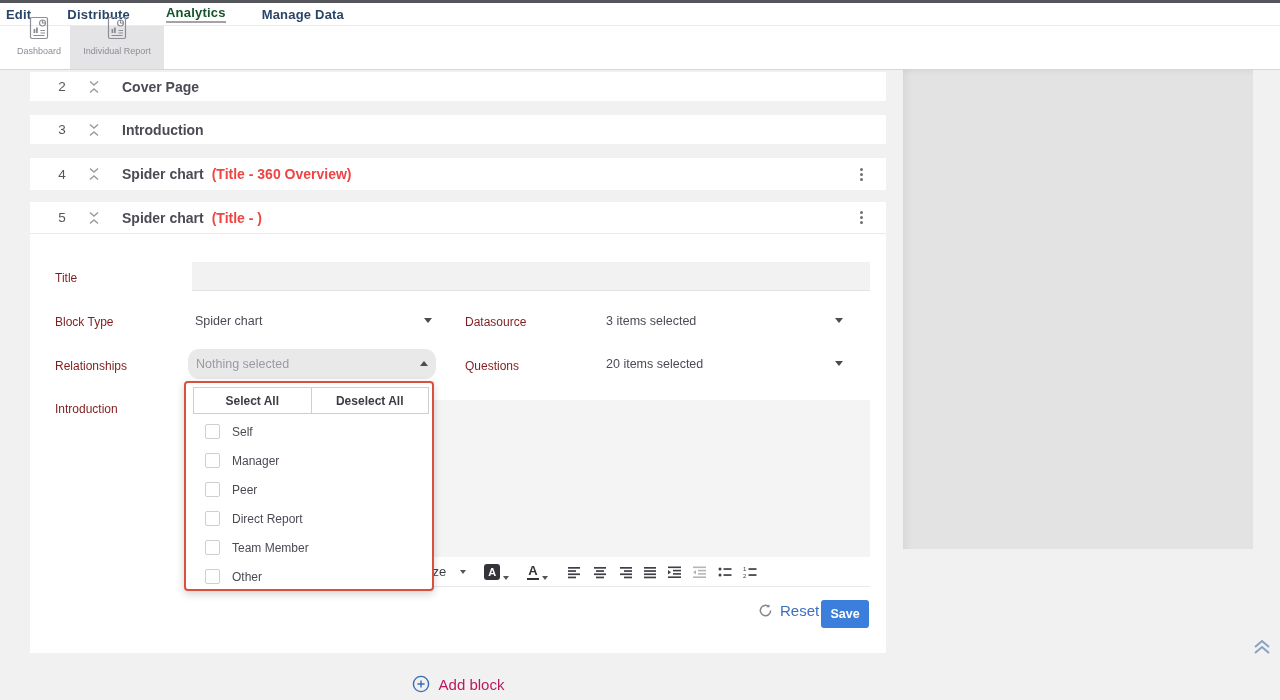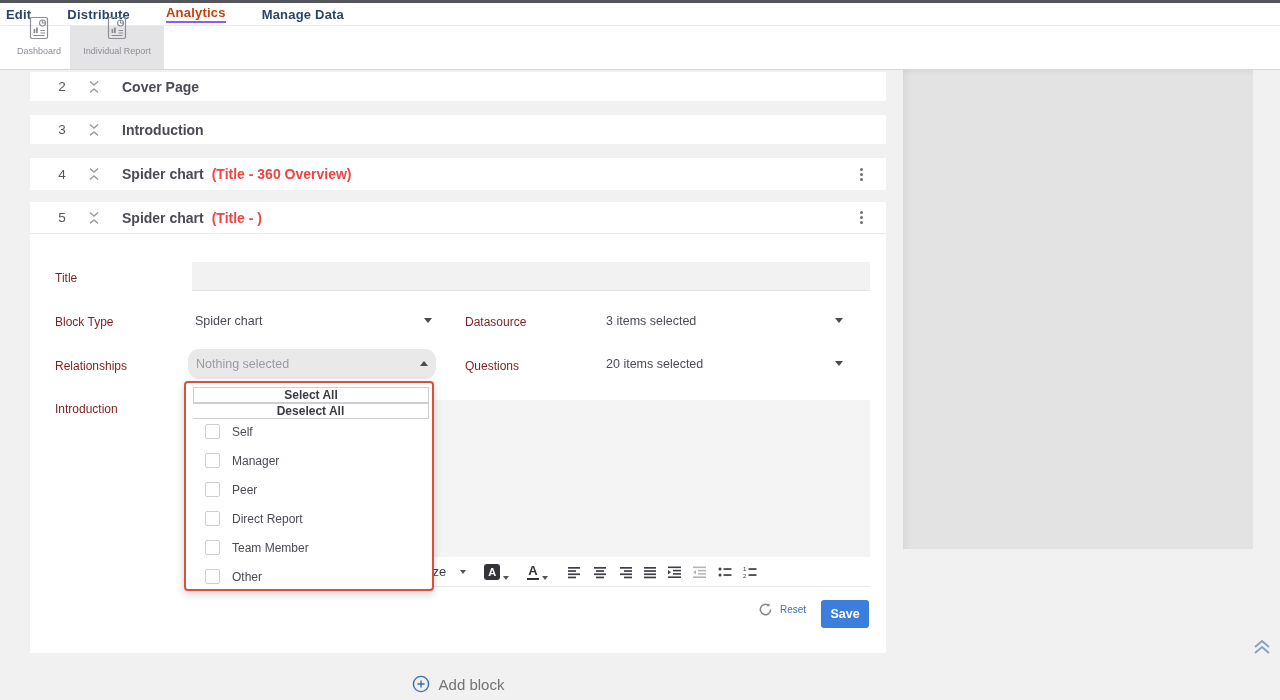--- a/index.html
+++ b/index.html
@@ -4,21 +4,21 @@
 <style>
   * { margin:0; padding:0; box-sizing:border-box; }
   html,body { width:1280px; height:700px; overflow:hidden; }
   body { font-family:"Liberation Sans", sans-serif; background:#f1f1f2; position:relative; }
   .screen { position:absolute; inset:0; width:1280px; height:700px; }
 
   
   .top-strip { position:absolute; left:0; top:0; width:1280px; height:3px; background:#55555c; }
   .nav-bar { position:absolute; left:0; top:3px; width:1280px; height:23px; background:#fff; border-bottom:1px solid #ececee; display:flex; align-items:center; padding-left:6px; gap:36px; }
   .nav-item { font-size:13px; font-weight:700; color:#2b4569; letter-spacing:.2px; cursor:pointer; }
-  .nav-item.active { color:#c2410c; border-bottom:2px solid #8b5cf6; padding-bottom:1px; }
+  .nav-item.active { color:#14532d; border-bottom:2px solid #a3a3a3; padding-bottom:1px; }
 
   .tab-bar { position:absolute; left:0; top:26px; width:1280px; height:44px; background:#fff; border-bottom:1px solid #d6d6d8; display:flex; padding-left:8px; }
   .tab { width:62px; height:43px; display:flex; flex-direction:column; align-items:center; justify-content:flex-end; padding-bottom:13px; cursor:pointer; }
   .tab.wide { width:94px; }
   .tab.active { background:#e4e4e6; }
   .tab-label { font-size:9px; color:#8d8d96; margin-top:2px; white-space:nowrap; }
 
   
   .row { position:absolute; left:30px; width:856px; background:#fff; display:flex; align-items:center; }
   .row-num { width:20px; text-align:center; font-size:13.5px; color:#55555d; margin-left:22px; }
@@ -49,34 +49,34 @@
   .tb-caret { width:0; height:0; border-left:3.5px solid transparent; border-right:3.5px solid transparent; border-top:4px solid #555; }
   .tb-btn { display:flex; align-items:flex-end; gap:3px; margin-left:18px; cursor:pointer; }
   .tb-A-box { width:16px; height:16px; background:#33333a; border-radius:3px; color:#fff; font-size:11px; font-weight:700; display:flex; align-items:center; justify-content:center; }
   .tb-A-col { font-size:13px; font-weight:700; color:#33333a; border-bottom:2px solid #33333a; line-height:14px; padding:0 1px; }
   .tb-ic { margin-left:11px; width:14px; height:14px; cursor:pointer; display:block; }
   .tb-ic.first { margin-left:20px; }
   .tb-ic.disabled { opacity:.38; cursor:default; }
 
   
   .dd-panel { position:absolute; left:184px; top:381px; width:250px; height:210px; background:#fff; border:2px solid #d9503f; border-radius:4px; box-shadow:0 3px 9px rgba(0,0,0,.18); z-index:20; }
-  .dd-btns { position:absolute; left:7px; top:4px; width:236px; height:27px; display:flex;flex-direction:column; }
+  .dd-btns { position:absolute; left:7px; top:4px; width:236px; height:27px; display:flex; }
   .dd-btn { flex:1; background:#fff; border:1px solid #cfcfd2; font-size:12px; font-weight:700; color:#3c3c44; display:flex; align-items:center; justify-content:center; cursor:pointer; }
   .dd-btn + .dd-btn { border-left:none; }
   .dd-opt { position:absolute; left:0; width:100%; height:29px; display:flex; align-items:center; cursor:pointer; }
   .dd-check { width:15px; height:15px; border:1px solid #cfcfd2; border-radius:2px; background:#fff; margin-left:19px; }
   .dd-opt-label { margin-left:12px; font-size:12px; color:#4b4b55; }
 
   
   .reset-wrap { position:absolute; left:728px; top:400px; display:flex; align-items:center; gap:7px; cursor:pointer; }
-  .reset-label { font-size:10px; color:#3b6fc0; }
+  .reset-label { font-size:15px; color:#3b6fc0; }
   .save-btn { position:absolute; left:791px; top:398px; width:48px; height:28px; background:#3c7edb; border:none; border-radius:3px; color:#fff; font-size:12.5px; font-weight:700; cursor:pointer; }
 
   .add-block { position:absolute; left:30px; top:670px; width:856px; height:28px; display:flex; align-items:center; justify-content:center; gap:9px; cursor:pointer; }
-  .add-block-label { font-size:15px; color:#737373; }
+  .add-block-label { font-size:15px; color:#be185d; }
 
   
   .right-panel { position:absolute; left:903px; top:70px; width:350px; height:479px; background:#e3e3e4; box-shadow:inset 9px 0 8px -7px rgba(0,0,0,.07), inset 0 7px 7px -6px rgba(0,0,0,.06); }
   .scroll-top { position:absolute; left:1251px; top:635px; width:24px; height:24px; cursor:pointer; }
 </style>
 </head>
 <body>
 
 <div class="screen">
 

